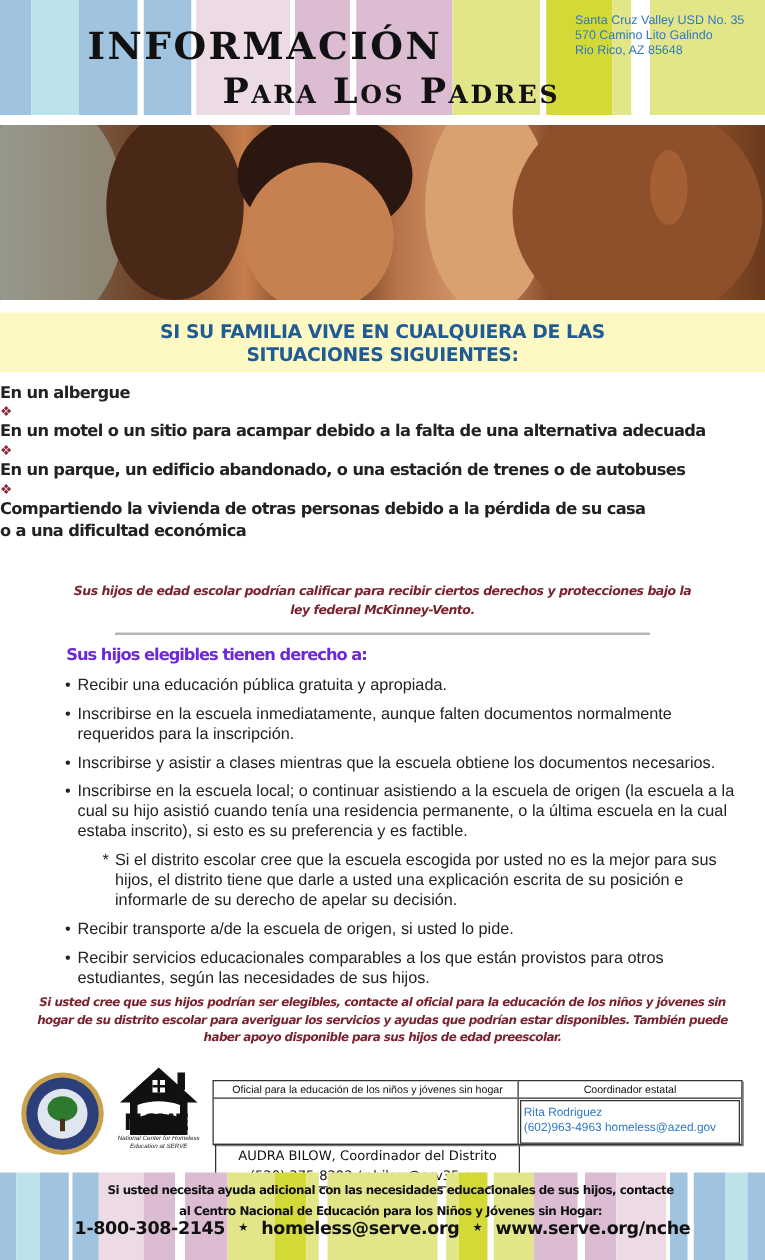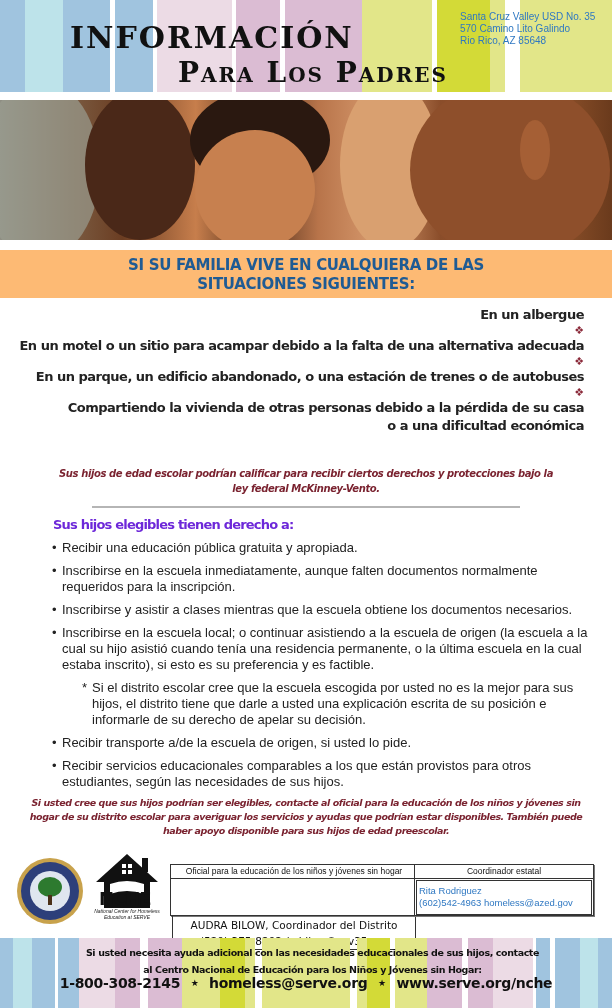--- a/index.html
+++ b/index.html
@@ -18,24 +18,24 @@
   #footer-stripes { top: 938px; height: 70px; }
 
   .title1 { position: absolute; left: 70px; top: 20px; font-family: "DejaVu Serif", serif; font-weight: bold; font-size: 30px; letter-spacing: 2px; color: #111; }
   .title2 { position: absolute; left: 178px; top: 56px; font-family: "DejaVu Serif", serif; font-weight: bold; font-size: 28px; letter-spacing: 2px; color: #111; font-variant: small-caps; }
   .address { position: absolute; left: 460px; top: 11px; font-size: 10px; line-height: 12px; color: #2f78c2; }
 
   .photo { position: absolute; left: 0; top: 100px; width: 612px; height: 140px; overflow: hidden;
     background: linear-gradient(90deg, #8f8f84 0%, #7a5a40 12%, #6b3d22 20%, #c77e4c 32%, #4a2a18 42%, #b8744a 52%, #d79a6e 62%, #8a4d2a 72%, #a35f33 86%, #6a3a1c 100%); }
   .photo .blob { position: absolute; border-radius: 50%; }
 
-  .banner { position: absolute; left: 0; top: 250px; width: 612px; height: 48px; background: #fdba74; text-align: center; }
+  .banner { position: absolute; left: 0; top: 250px; width: 612px; height: 48px; background: #fef9c3; text-align: center; }
   .banner-text { font-family: "DejaVu Sans", sans-serif; font-weight: bold; font-size: 15px; line-height: 19px; color: #1f5b94; padding-top: 6px; letter-spacing: -0.3px; }
 
-  .situations { position: absolute; left: 0; top: 306px; width: 584px; text-align: right; }
+  .situations { position: absolute; left: 0; top: 306px; width: 584px; text-align: left; }
   .situation { font-family: "DejaVu Sans", sans-serif; font-weight: bold; font-size: 13px; line-height: 18px; color: #222; letter-spacing: -0.5px; }
   .diamond { color: #8b2a3a; font-size: 11px; line-height: 13px; }
   .note { position: absolute; left: 50px; top: 466px; width: 512px; text-align: center; font-family: "DejaVu Sans", sans-serif; font-style: italic; font-weight: bold; font-size: 10px; line-height: 15px; color: #7a2330; letter-spacing: -0.4px; }
   .divider { position: absolute; left: 92px; top: 506px; width: 428px; height: 2px; background: #b5b5b5; }
 
   .rights-title { position: absolute; left: 53px; top: 517px; font-family: "DejaVu Sans", sans-serif; font-weight: bold; font-size: 13px; color: #6d28d9; letter-spacing: -0.8px; }
   .rights { position: absolute; left: 52px; top: 540px; width: 540px; font-size: 13px; line-height: 16px; color: #222; }
   .right-item { position: relative; padding-left: 10px; margin-bottom: 7px; }
   .right-item .bullet { position: absolute; left: 0; top: 0; }
   .sub-item { position: relative; padding-left: 40px; margin-bottom: 7px; }
@@ -189,21 +189,21 @@
   <div class="box-body">
     <div>AUDRA BILOW, Coordinador del Distrito</div>
     <div>(520) 375-8292 / abilow@scv35.org</div>
   </div>
 </div>
 
 <div class="box" id="state-box">
   <div class="box-head">Coordinador estatal</div>
   <div class="box-body">
     <div>Rita Rodriguez</div>
-    <div>(602)542-4963 homeless@azed.gov</div>
+    <div>(602)963-4963 homeless@azed.gov</div>
   </div>
 </div>
 
 <div class="stripes" id="footer-stripes">
   <div class="stripe c-blue" style="left:0;width:13px"></div>
   <div class="stripe c-cyan" style="left:13px;width:19px"></div>
   <div class="stripe c-blue" style="left:32px;width:23px"></div>
   <div class="stripe c-blue" style="left:58px;width:21px"></div>
   <div class="stripe c-lpink" style="left:79px;width:36px"></div>
   <div class="stripe c-pink" style="left:115px;width:25px"></div>

